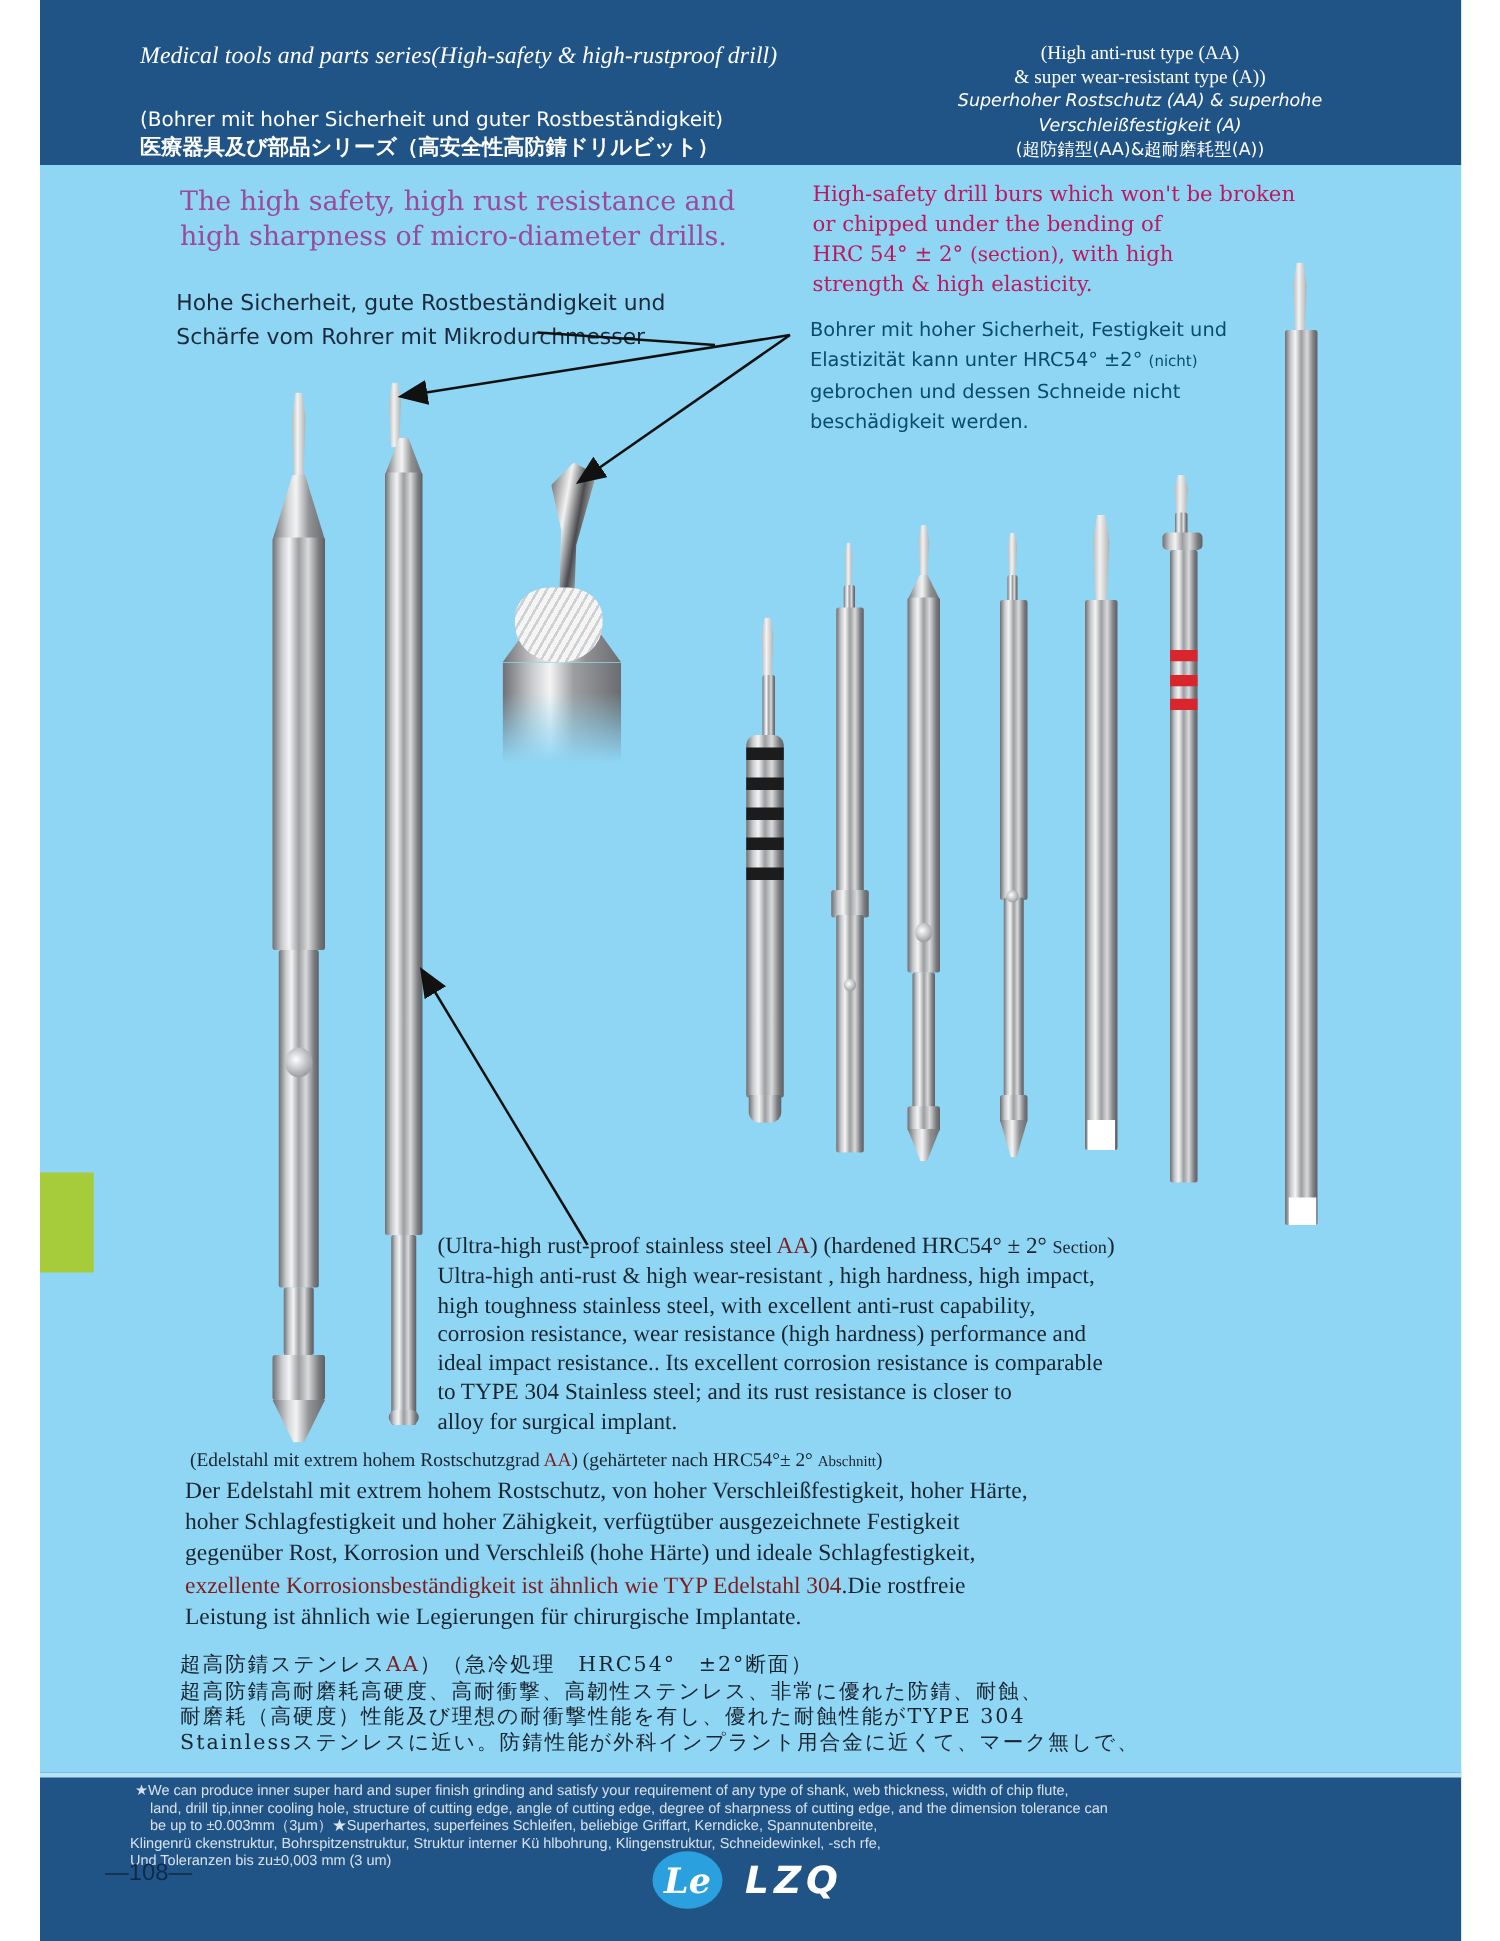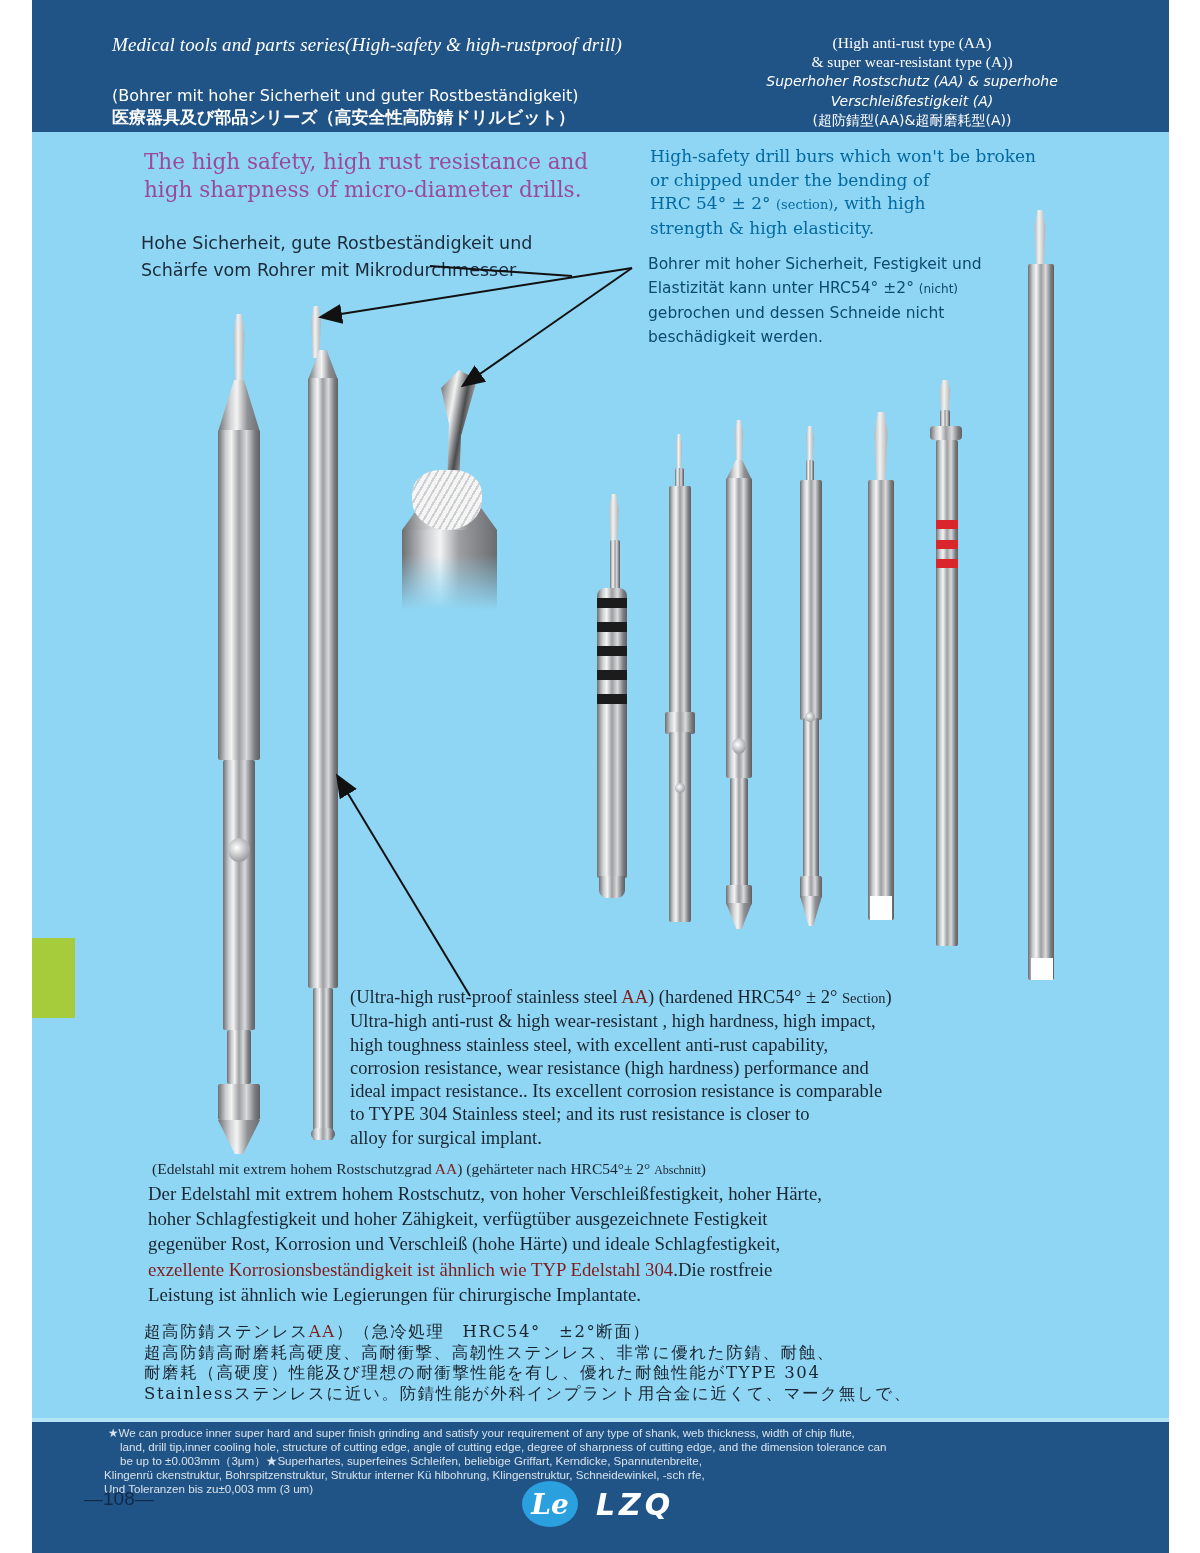--- a/index.html
+++ b/index.html
@@ -15,22 +15,22 @@
     .h-de2 { position: absolute; left: 80px; top: 86px; font-family: "DejaVu Sans", sans-serif; font-size: 16px; }
     .h-jp { position: absolute; left: 80px; top: 106px; font-family: "DejaVu Sans", sans-serif; font-size: 17px; font-weight: bold; }
     .h-right { position: absolute; left: 700px; top: 33px; width: 360px; text-align: center; }
     .h-right .r1, .h-right .r2 { font-family: "Liberation Serif", serif; font-size: 15.5px; line-height: 19px; }
     .h-right .r3, .h-right .r4 { font-family: "DejaVu Sans", sans-serif; font-style: italic; font-size: 14px; line-height: 20px; }
     .h-right .r5 { font-family: "DejaVu Sans", sans-serif; font-size: 14px; line-height: 18px; }
 
     
     .pink-title { position: absolute; left: 112px; top: 148px; width: 470px; color: #9b4a9a; font-family: "DejaVu Serif", serif; font-size: 21.5px; line-height: 27.5px; }
     .de-sub { position: absolute; left: 109px; top: 230px; width: 470px; color: #1b2a3a; font-family: "DejaVu Sans", sans-serif; font-size: 17.5px; line-height: 27px; }
-    .right-en { position: absolute; left: 618px; top: 145px; width: 460px; color: #0369a1; font-family: "DejaVu Serif", serif; font-size: 17px; line-height: 23.5px; }
-    .right-en .small { font-size: 13px; }
+    .right-en { position: absolute; left: 618px; top: 145px; width: 460px; color: #be185d; font-family: "DejaVu Serif", serif; font-size: 17px; line-height: 23.5px; }
+    .right-en .small { font-size: 16px; }
     .right-de { position: absolute; left: 616px; top: 252px; width: 400px; color: #0c4a6e; font-family: "DejaVu Sans", sans-serif; font-size: 15.5px; line-height: 24px; }
     .right-de .small { font-size: 12px; text-align: center; }
 
     
     .drill { position: absolute; border-radius: 2px; background: linear-gradient(90deg, #6d6f72 0%, #c9cbce 18%, #f4f4f4 32%, #9c9ea1 50%, #d9dadb 68%, #7a7c7f 88%, #5e6063 100%); }
     .tip { position: absolute; background: linear-gradient(90deg, #8c8e90, #f2f2f2 45%, #8a8c8f); clip-path: polygon(35% 0, 65% 0, 80% 30%, 70% 100%, 30% 100%, 20% 30%); }
     .cone { position: absolute; background: linear-gradient(90deg, #6d6f72 0%, #d4d5d7 30%, #f4f4f4 45%, #8f9194 70%, #6a6c6f 100%); clip-path: polygon(38% 0, 62% 0, 100% 100%, 0 100%); }
     .point { position: absolute; background: linear-gradient(90deg, #6d6f72 0%, #d4d5d7 30%, #f4f4f4 45%, #8f9194 70%, #6a6c6f 100%); clip-path: polygon(0 0, 100% 0, 60% 100%, 40% 100%); }
     .hole { position: absolute; border-radius: 50%; background: radial-gradient(circle at 40% 40%, #ffffff, #9ea0a3 70%); }
     .band-black { position: absolute; background: #1c1c1c; }

